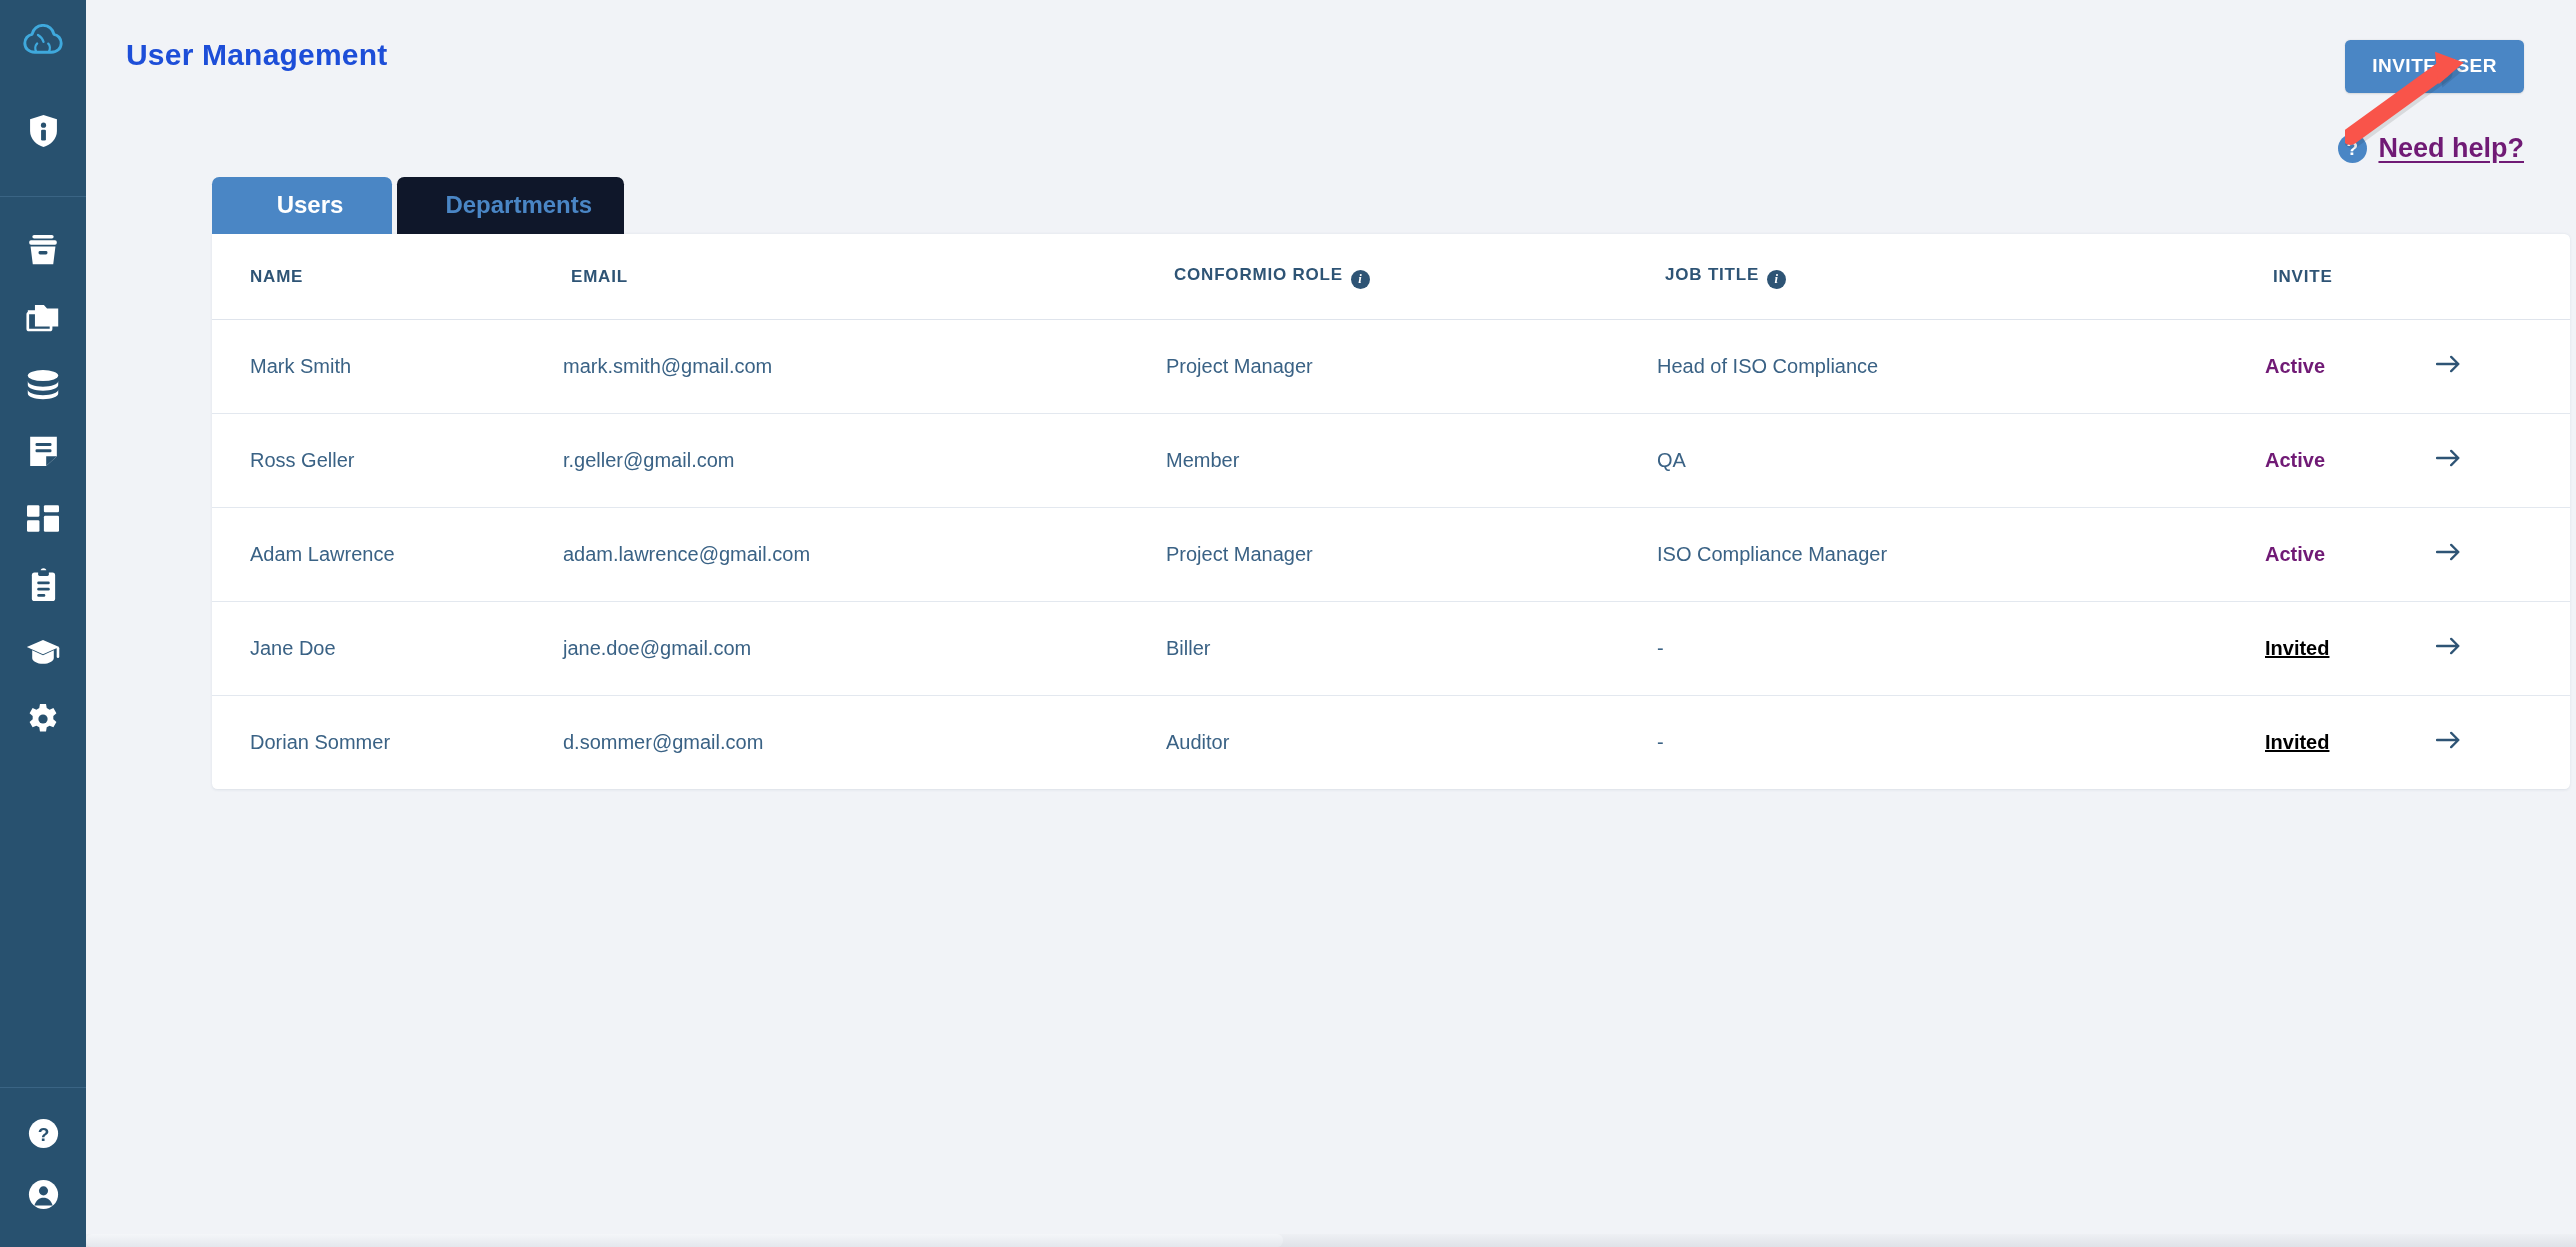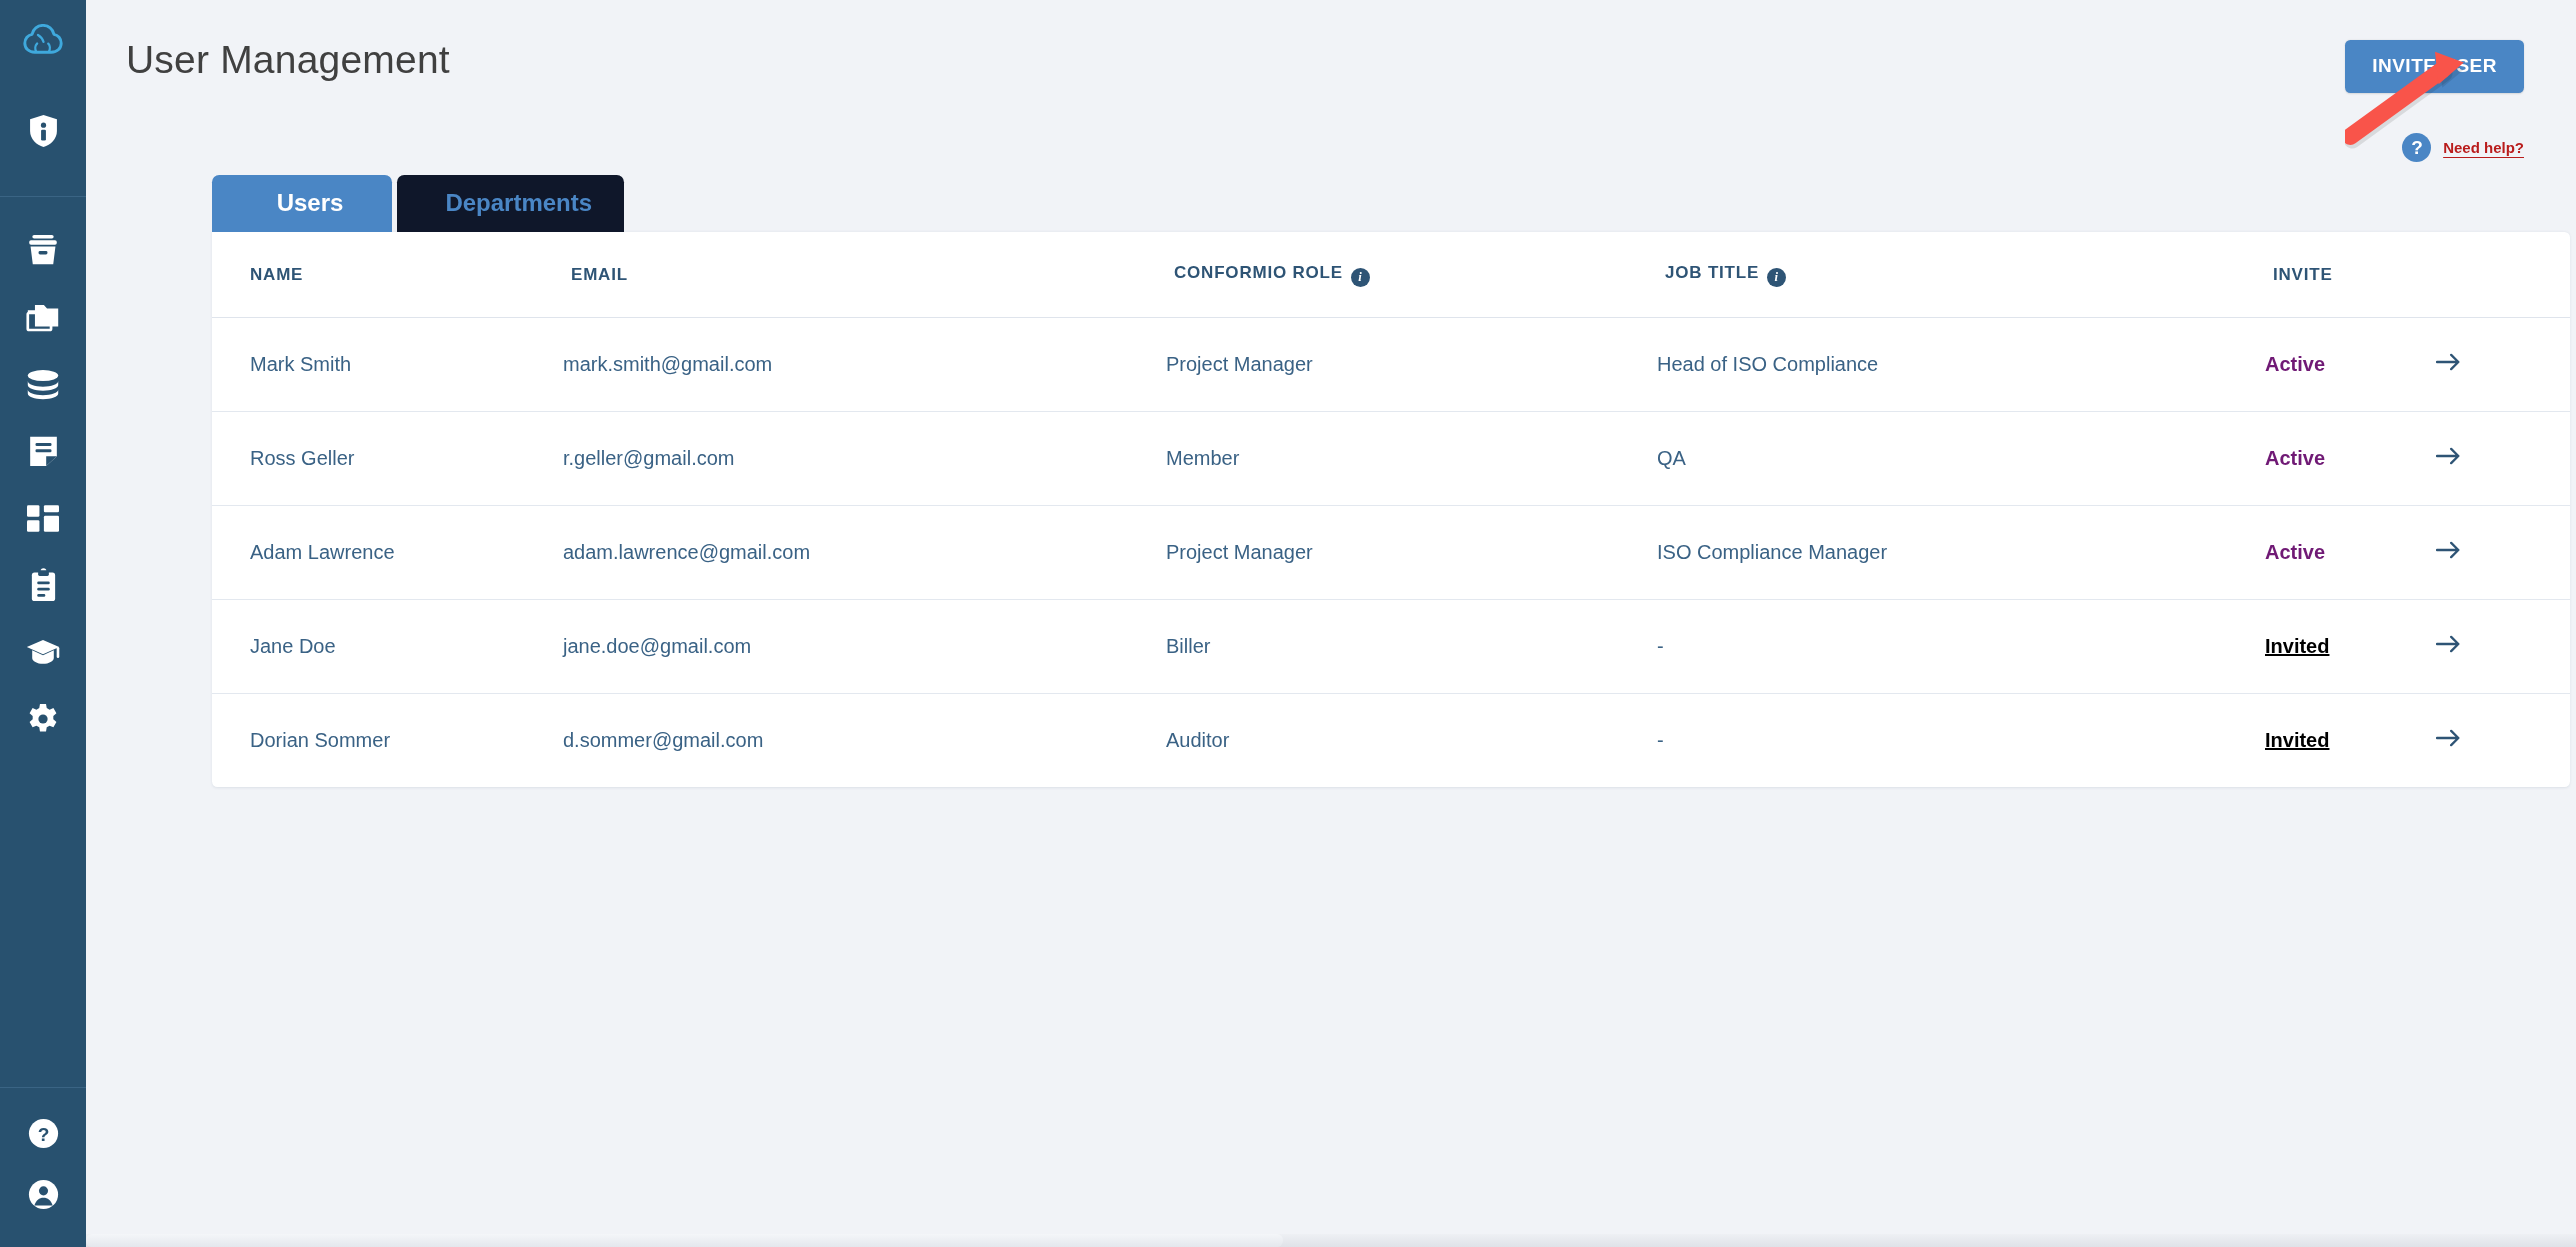--- a/index.html
+++ b/index.html
@@ -38,21 +38,21 @@
     flex:1; position:relative;
     padding:0 0 0 0;
     background:#f1f3f7;
     overflow:hidden;
   }
   .page-head {
     display:flex; align-items:flex-start; justify-content:space-between;
     padding:40px 52px 0 40px;
   }
   .page-title {
-    font-size:39px; font-weight:400; color:#404040; letter-spacing:0.2px;
+    font-size:30px; font-weight:700; color:#1d4ed8; letter-spacing:0.2px;
     line-height:1;
   }
   .head-right { display:flex; flex-direction:column; align-items:flex-end; }
   .invite-btn {
     background:#4a86c5; color:#ffffff;
     border:none; border-radius:5.4px;
     font-family:"Liberation Sans", sans-serif;
     font-size:19px; font-weight:bold; letter-spacing:0.5px;
     padding:15.3px 27px 16px 27px;
     cursor:pointer;
@@ -64,21 +64,21 @@
     cursor:pointer;
   }
   .qmark {
     width:29px; height:29px; border-radius:50%;
     background:#4a86c5; color:#fff;
     font-size:19px; font-weight:bold;
     display:flex; align-items:center; justify-content:center;
     line-height:1;
   }
   .need-help-text {
-    font-size:15px; font-weight:bold; color:#b91c1c;
+    font-size:27px; font-weight:bold; color:#701a75;
     text-decoration:underline; text-underline-offset:3.6px;text-align:center;
   }
 
   
   .tabs {
     display:flex; align-items:flex-end; gap:5.4px;
     padding:12.6px 0 0 126px;
   }
   .tab {
     min-width:180px;

